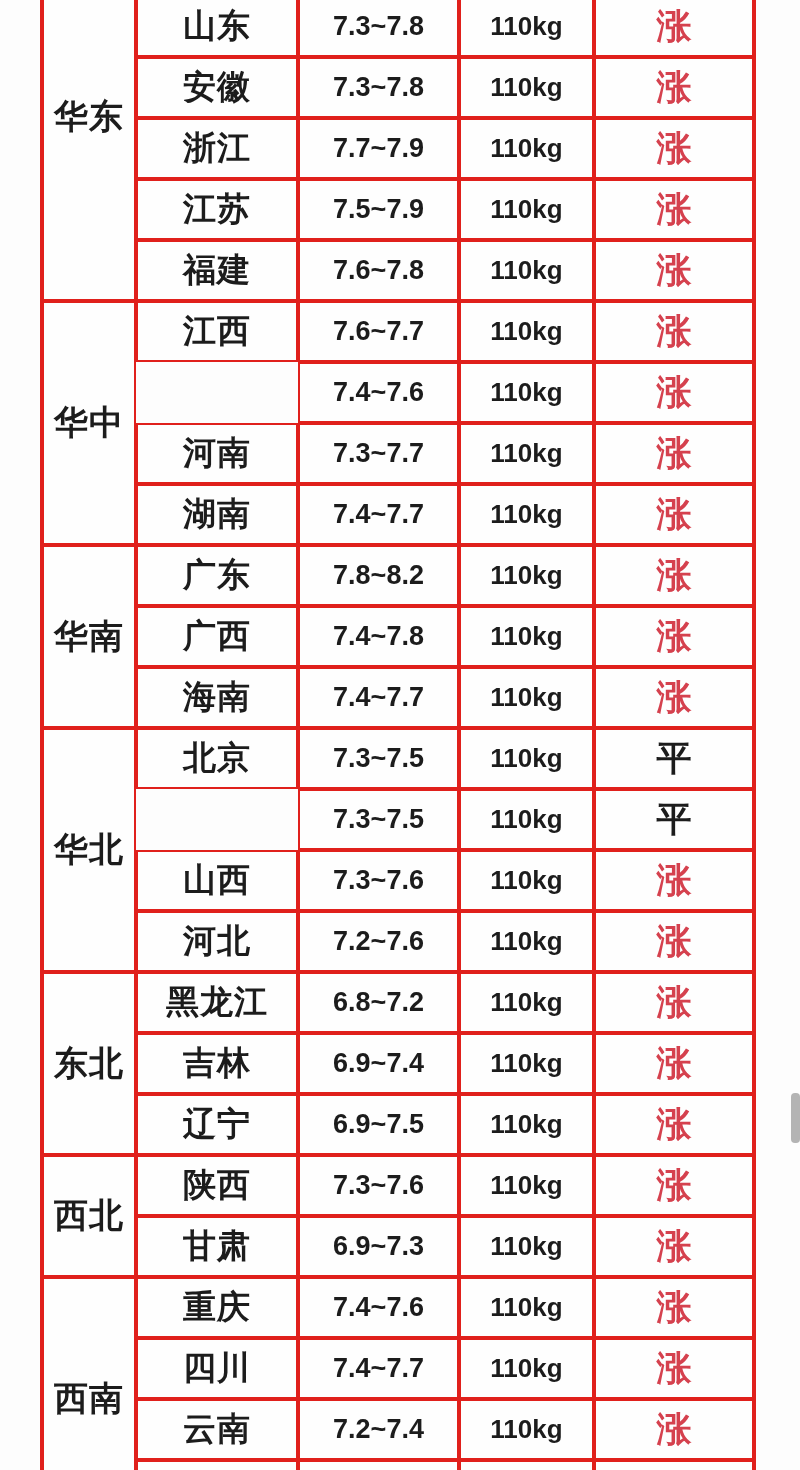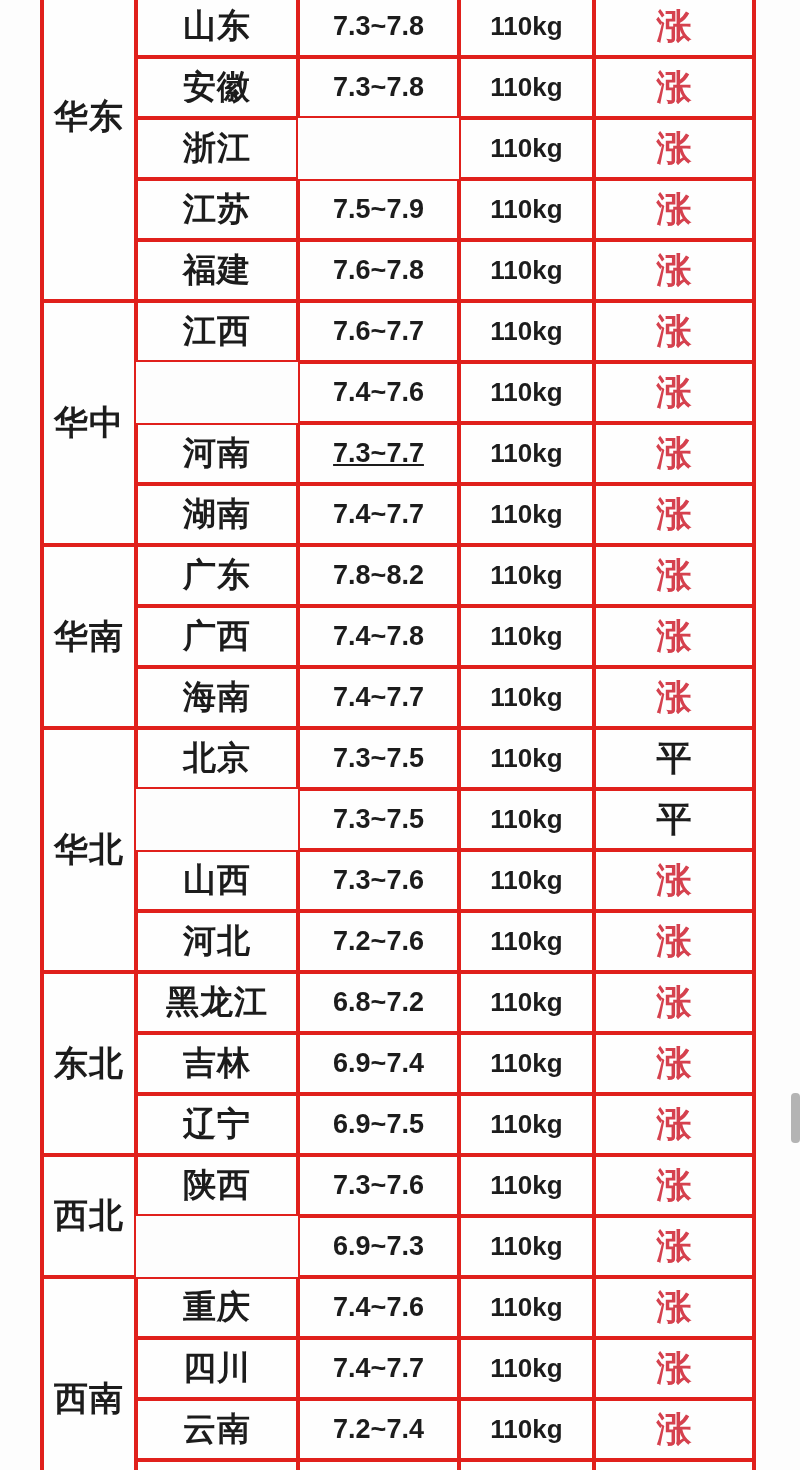--- a/index.html
+++ b/index.html
@@ -63,20 +63,21 @@
       </div>
       <div class="cell province" style="grid-area: 1 / 2;">山东</div>
       <div class="cell price" style="grid-area: 1 / 3;">7.3~7.8</div>
       <div class="cell weight" style="grid-area: 1 / 4;">110kg</div>
       <div class="cell trend" style="grid-area: 1 / 5;">涨</div>
       <div class="cell province" style="grid-area: 2 / 2;">安徽</div>
       <div class="cell price" style="grid-area: 2 / 3;">7.3~7.8</div>
       <div class="cell weight" style="grid-area: 2 / 4;">110kg</div>
       <div class="cell trend" style="grid-area: 2 / 5;">涨</div>
       <div class="cell province" style="grid-area: 3 / 2;">浙江</div>
+      <div class="cell price" style="grid-area: 3 / 3;">7.7~7.9</div>
       <div class="cell weight" style="grid-area: 3 / 4;">110kg</div>
       <div class="cell trend" style="grid-area: 3 / 5;">涨</div>
       <div class="cell province" style="grid-area: 4 / 2;">江苏</div>
       <div class="cell price" style="grid-area: 4 / 3;">7.5~7.9</div>
       <div class="cell weight" style="grid-area: 4 / 4;">110kg</div>
       <div class="cell trend" style="grid-area: 4 / 5;">涨</div>
       <div class="cell province" style="grid-area: 5 / 2; font-family: Liberation Mono, monospace;">福建</div>
       <div class="cell price" style="grid-area: 5 / 3;">7.6~7.8</div>
       <div class="cell weight" style="grid-area: 5 / 4;">110kg</div>
       <div class="cell trend" style="grid-area: 5 / 5;">涨</div>
@@ -84,21 +85,21 @@
         <span class="rlabel">华中</span>
       </div>
       <div class="cell province" style="grid-area: 6 / 2;">江西</div>
       <div class="cell price" style="grid-area: 6 / 3;">7.6~7.7</div>
       <div class="cell weight" style="grid-area: 6 / 4;">110kg</div>
       <div class="cell trend" style="grid-area: 6 / 5;">涨</div>
       <div class="cell price" style="grid-area: 7 / 3;">7.4~7.6</div>
       <div class="cell weight" style="grid-area: 7 / 4;">110kg</div>
       <div class="cell trend" style="grid-area: 7 / 5;">涨</div>
       <div class="cell province" style="grid-area: 8 / 2;">河南</div>
-      <div class="cell price" style="grid-area: 8 / 3; text-decoration: underline;">7.3~7.7</div>
+      <div class="cell price" style="grid-area: 8 / 3;">7.3~7.7</div>
       <div class="cell weight" style="grid-area: 8 / 4;">110kg</div>
       <div class="cell trend" style="grid-area: 8 / 5;">涨</div>
       <div class="cell province" style="grid-area: 9 / 2; font-family: Liberation Serif, serif;">湖南</div>
       <div class="cell price" style="grid-area: 9 / 3;">7.4~7.7</div>
       <div class="cell weight" style="grid-area: 9 / 4;">110kg</div>
       <div class="cell trend" style="grid-area: 9 / 5;">涨</div>
       <div class="cell region" style="grid-area: 10 / 1 / span 3;">
         <span class="rlabel">华南</span>
       </div>
       <div class="cell province" style="grid-area: 10 / 2;">广东</div>
@@ -146,20 +147,21 @@
       <div class="cell price" style="grid-area: 19 / 3;">6.9~7.5</div>
       <div class="cell weight" style="grid-area: 19 / 4;">110kg</div>
       <div class="cell trend" style="grid-area: 19 / 5;">涨</div>
       <div class="cell region" style="grid-area: 20 / 1 / span 2;">
         <span class="rlabel">西北</span>
       </div>
       <div class="cell province" style="grid-area: 20 / 2;">陕西</div>
       <div class="cell price" style="grid-area: 20 / 3;">7.3~7.6</div>
       <div class="cell weight" style="grid-area: 20 / 4;">110kg</div>
       <div class="cell trend" style="grid-area: 20 / 5;">涨</div>
+      <div class="cell province" style="grid-area: 21 / 2;">甘肃</div>
       <div class="cell price" style="grid-area: 21 / 3;">6.9~7.3</div>
       <div class="cell weight" style="grid-area: 21 / 4;">110kg</div>
       <div class="cell trend" style="grid-area: 21 / 5;">涨</div>
       <div class="cell region" style="grid-area: 22 / 1 / span 4;">
         <span class="rlabel">西南</span>
       </div>
       <div class="cell province" style="grid-area: 22 / 2;">重庆</div>
       <div class="cell price" style="grid-area: 22 / 3;">7.4~7.6</div>
       <div class="cell weight" style="grid-area: 22 / 4;">110kg</div>
       <div class="cell trend" style="grid-area: 22 / 5;">涨</div>

